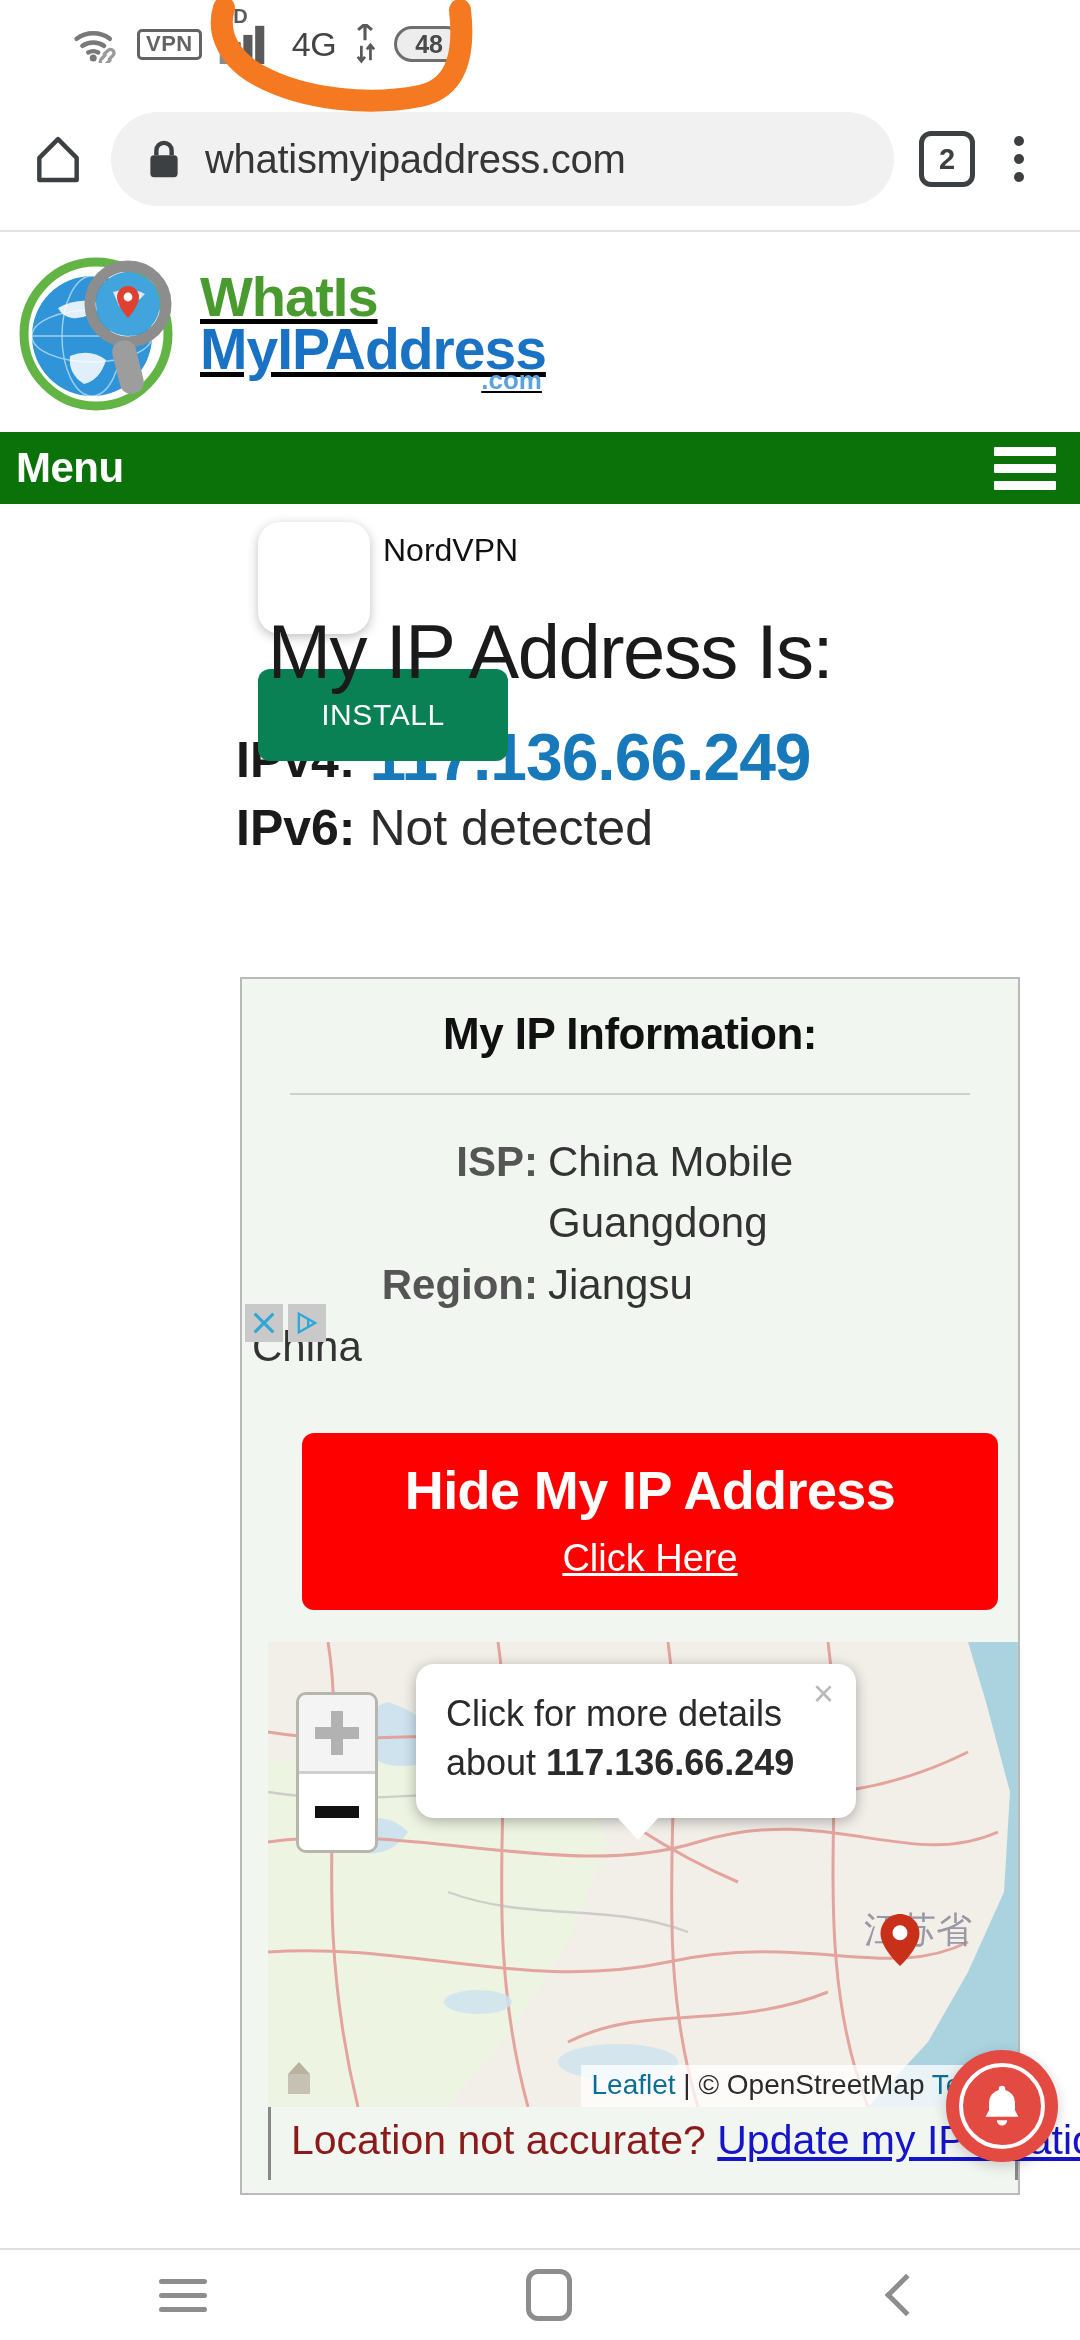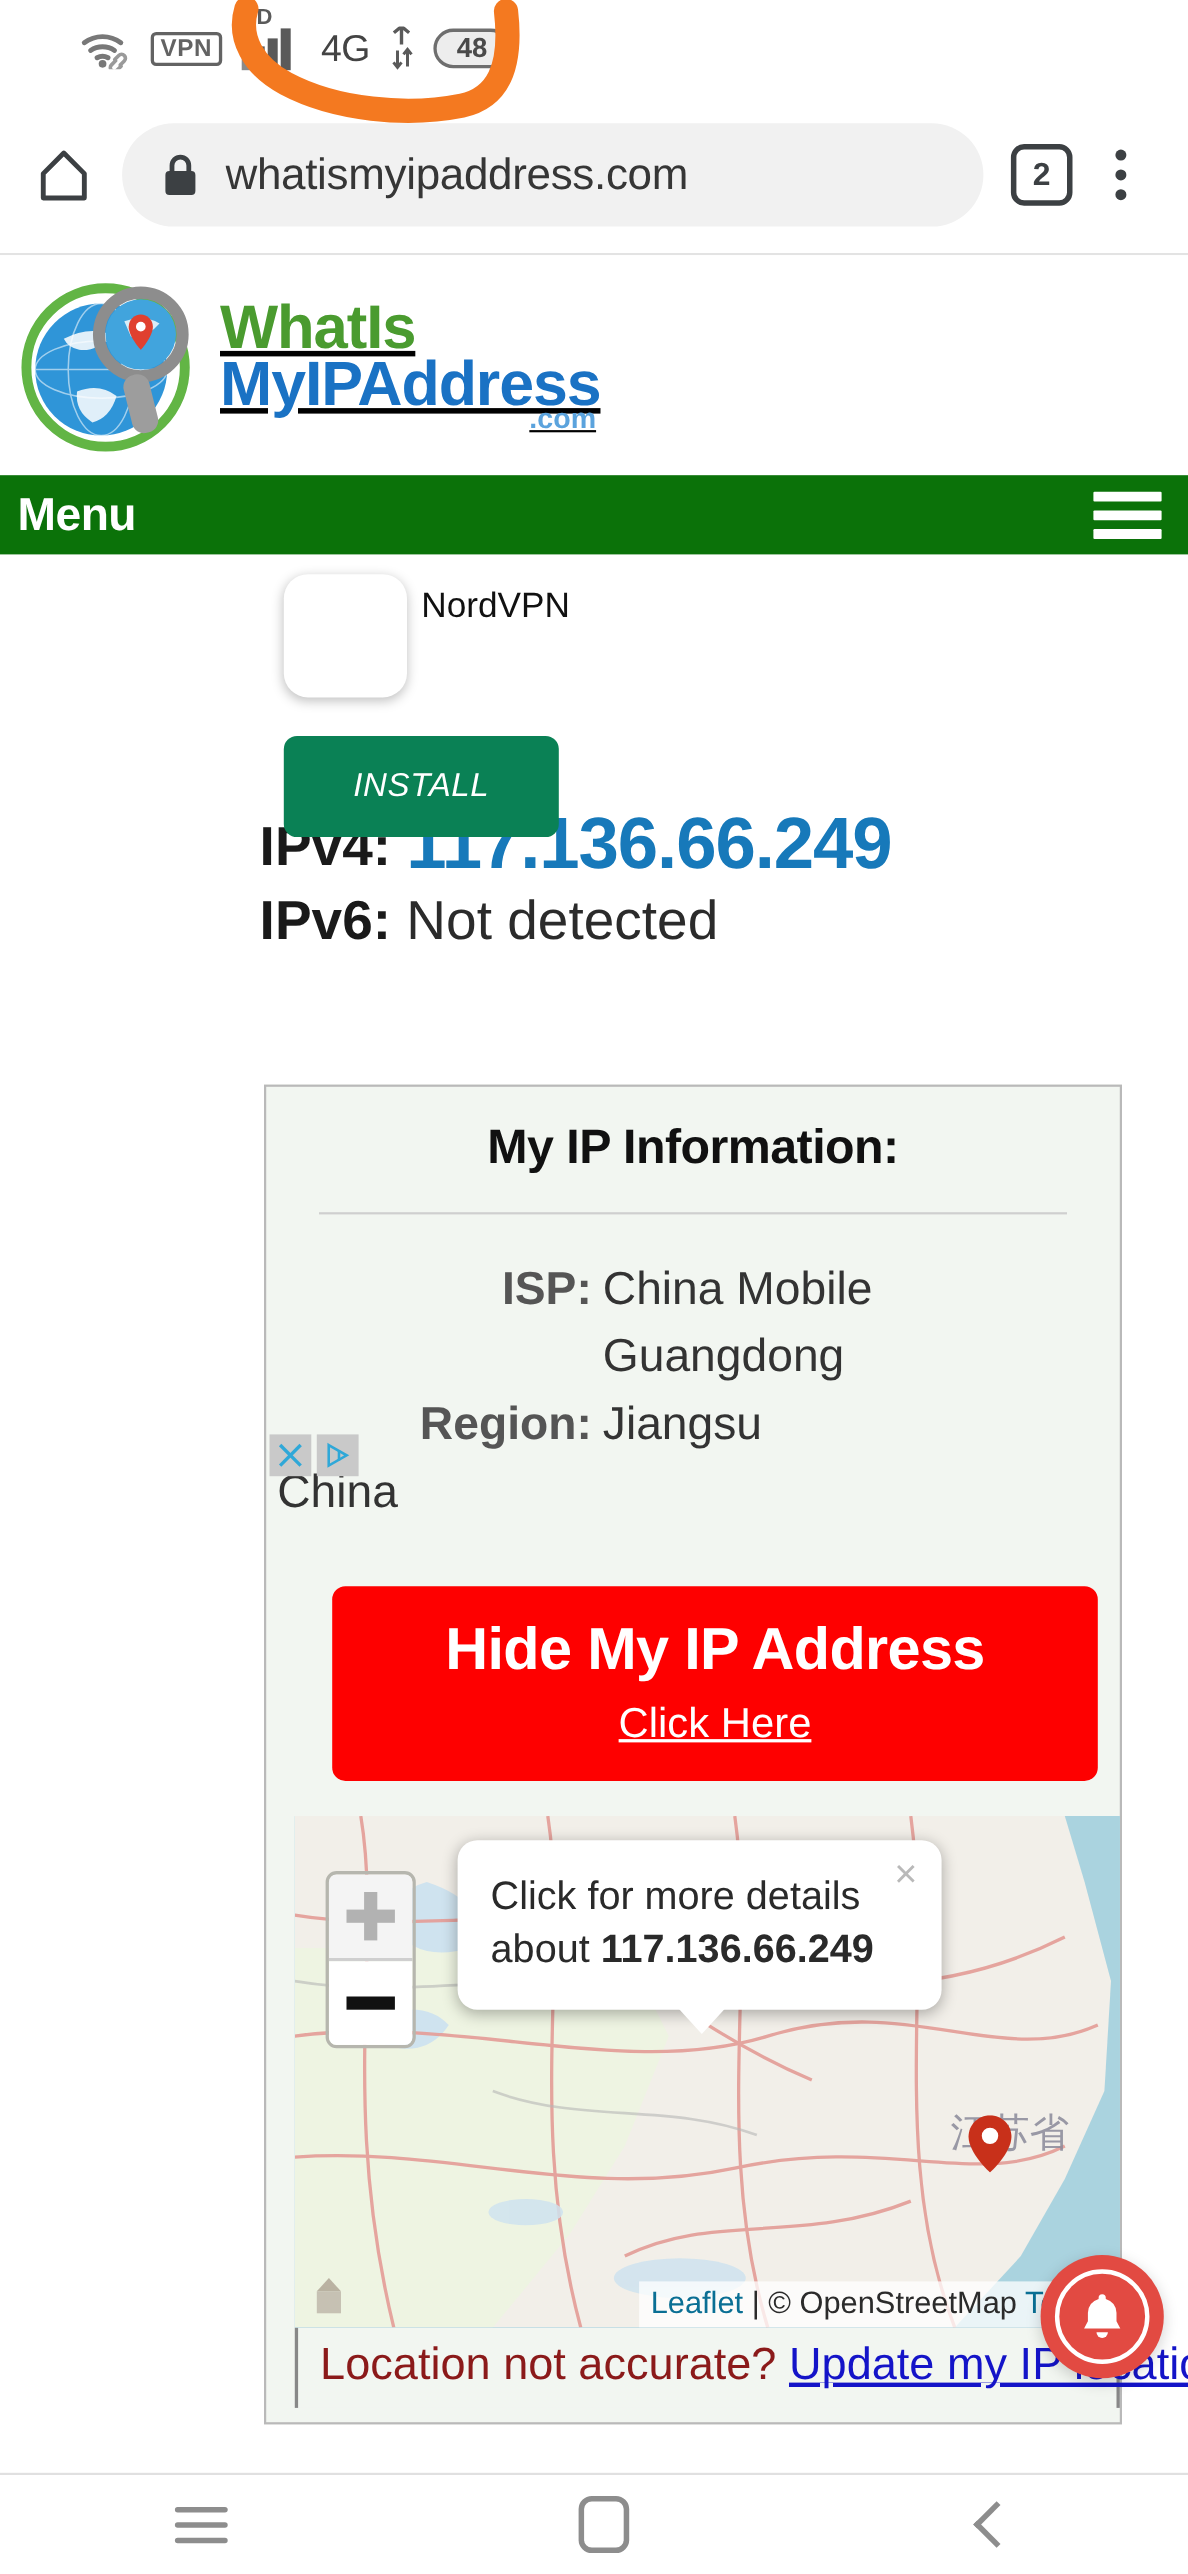--- a/index.html
+++ b/index.html
@@ -89,21 +89,21 @@
   .ad-icon {
     position:absolute; left:258px; top:18px; width:112px; height:112px;
     background:#fff; border-radius:22px;
     box-shadow:0 3px 11px rgba(0,0,0,0.25);
   }
   .ad-title { position:absolute; left:383px; top:28px; font-size:32px; color:#111; }
   .ad-install {
     position:absolute; left:258px; top:165px; width:250px; height:92px;
     background:#0a8155; border-radius:12px;
     display:flex; align-items:center; justify-content:center;
-    color:#fff; font-size:30px; letter-spacing:0.6px; z-index:6;font-style:italic;
+    color:#fff; font-size:30px; letter-spacing:0.6px; z-index:6;
   }
   .adchoices { position:absolute; left:245px; top:800px; display:flex; gap:5px; z-index:8; }
   .adchoices div {
     width:38px; height:38px; background:#c9c9c9;
     display:flex; align-items:center; justify-content:center;
   }
 
   .head-line {
     position:relative; z-index:7; text-align:center;
     font-size:76px; color:#1a1a1a; letter-spacing:-1.5px;
@@ -307,20 +307,21 @@
     </div>
 
     <div class="content">
 
       <div class="ad-zone">
         <div class="ad-icon"></div>
         <div class="ad-title">NordVPN</div>
         <div class="ad-install">INSTALL</div>
       </div>
 
+      <div class="head-line">My IP Address Is:</div>
 
       <div class="adchoices">
         <div>
           <svg width="28" height="28" viewBox="0 0 24 24" stroke="#2fa8d8" stroke-width="2.6" fill="none">
             <line x1="4" y1="4" x2="20" y2="20"></line>
               <line x1="20" y1="4" x2="4" y2="20"></line>
           </svg>
         </div>
         <div>
           <svg width="28" height="28" viewBox="0 0 24 24" stroke="#2fa8d8" stroke-width="2" fill="none">

